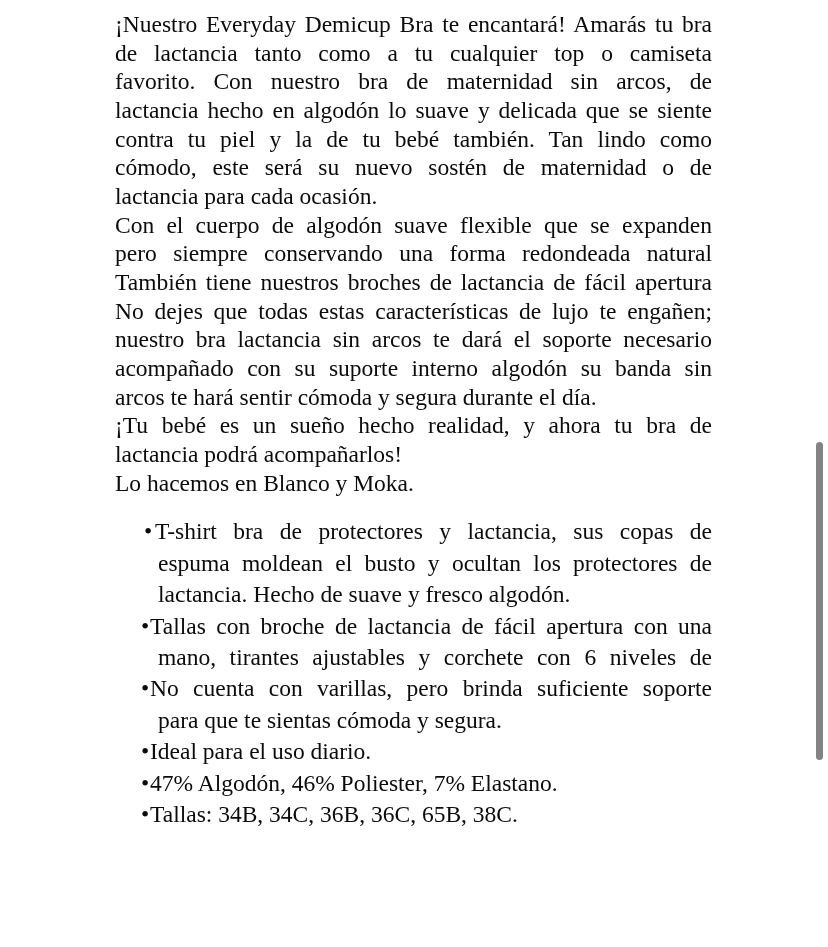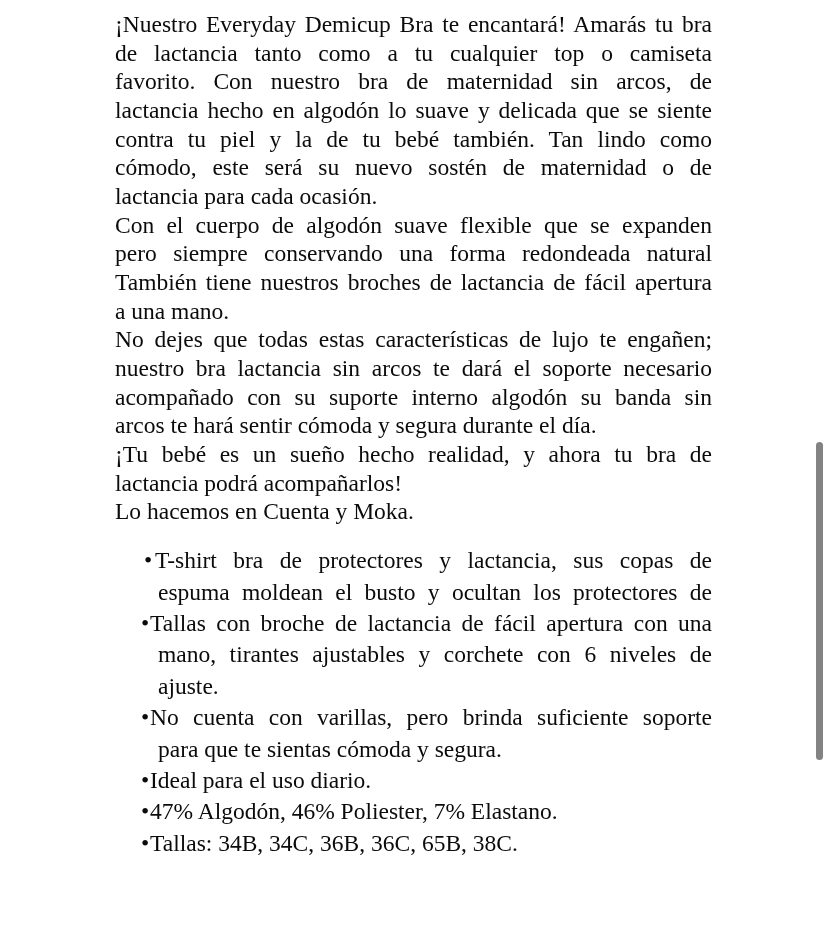--- a/index.html
+++ b/index.html
@@ -80,47 +80,46 @@
           <div class="ln just">contra tu piel y la de tu bebé también. Tan lindo como</div>
           <div class="ln just">cómodo, este será su nuevo sostén de maternidad o de</div>
           <div class="ln">lactancia para cada ocasión.</div>
         </div>
         <div class="para">
           <div class="ln just">Con el cuerpo de algodón suave flexible que se expanden</div>
           <div class="ln just">pero siempre conservando una forma redondeada natural</div>
         </div>
         <div class="para">
           <div class="ln just">También tiene nuestros broches de lactancia de fácil apertura</div>
-          <div class="ln">a una mano.</div>
         </div>
         <div class="para">
           <div class="ln just">No dejes que todas estas características de lujo te engañen;</div>
           <div class="ln just">nuestro bra lactancia sin arcos te dará el soporte necesario</div>
           <div class="ln just">acompañado con su suporte interno algodón su banda sin</div>
           <div class="ln">arcos te hará sentir cómoda y segura durante el día.</div>
         </div>
         <div class="para">
           <div class="ln just">¡Tu bebé es un sueño hecho realidad, y ahora tu bra de</div>
           <div class="ln">lactancia podrá acompañarlos!</div>
         </div>
         <div class="para">
-          <div class="ln">Lo hacemos en Cuenta y Moka.</div>
+          <div class="ln">Lo hacemos en Blanco y Moka.</div>
         </div>
       </div>
     <div id="bullets">
         <div class="bullet-item">
           <span class="marker">•</span>
           <div class="ln just first">T-shirt bra de protectores y lactancia, sus copas de</div>
           <div class="ln just">espuma moldean el busto y ocultan los protectores de</div>
+          <div class="ln">lactancia. Hecho de suave y fresco algodón.</div>
         </div>
         <div class="bullet-item">
           <span class="marker">•</span>
           <div class="ln just first">Tallas con broche de lactancia de fácil apertura con una</div>
           <div class="ln just">mano, tirantes ajustables y corchete con 6 niveles de</div>
-          <div class="ln">ajuste.</div>
         </div>
         <div class="bullet-item">
           <span class="marker">•</span>
           <div class="ln just first">No cuenta con varillas, pero brinda suficiente soporte</div>
           <div class="ln">para que te sientas cómoda y segura.</div>
         </div>
         <div class="bullet-item">
           <span class="marker">•</span>
           <div class="ln first">Ideal para el uso diario.</div>
         </div>

